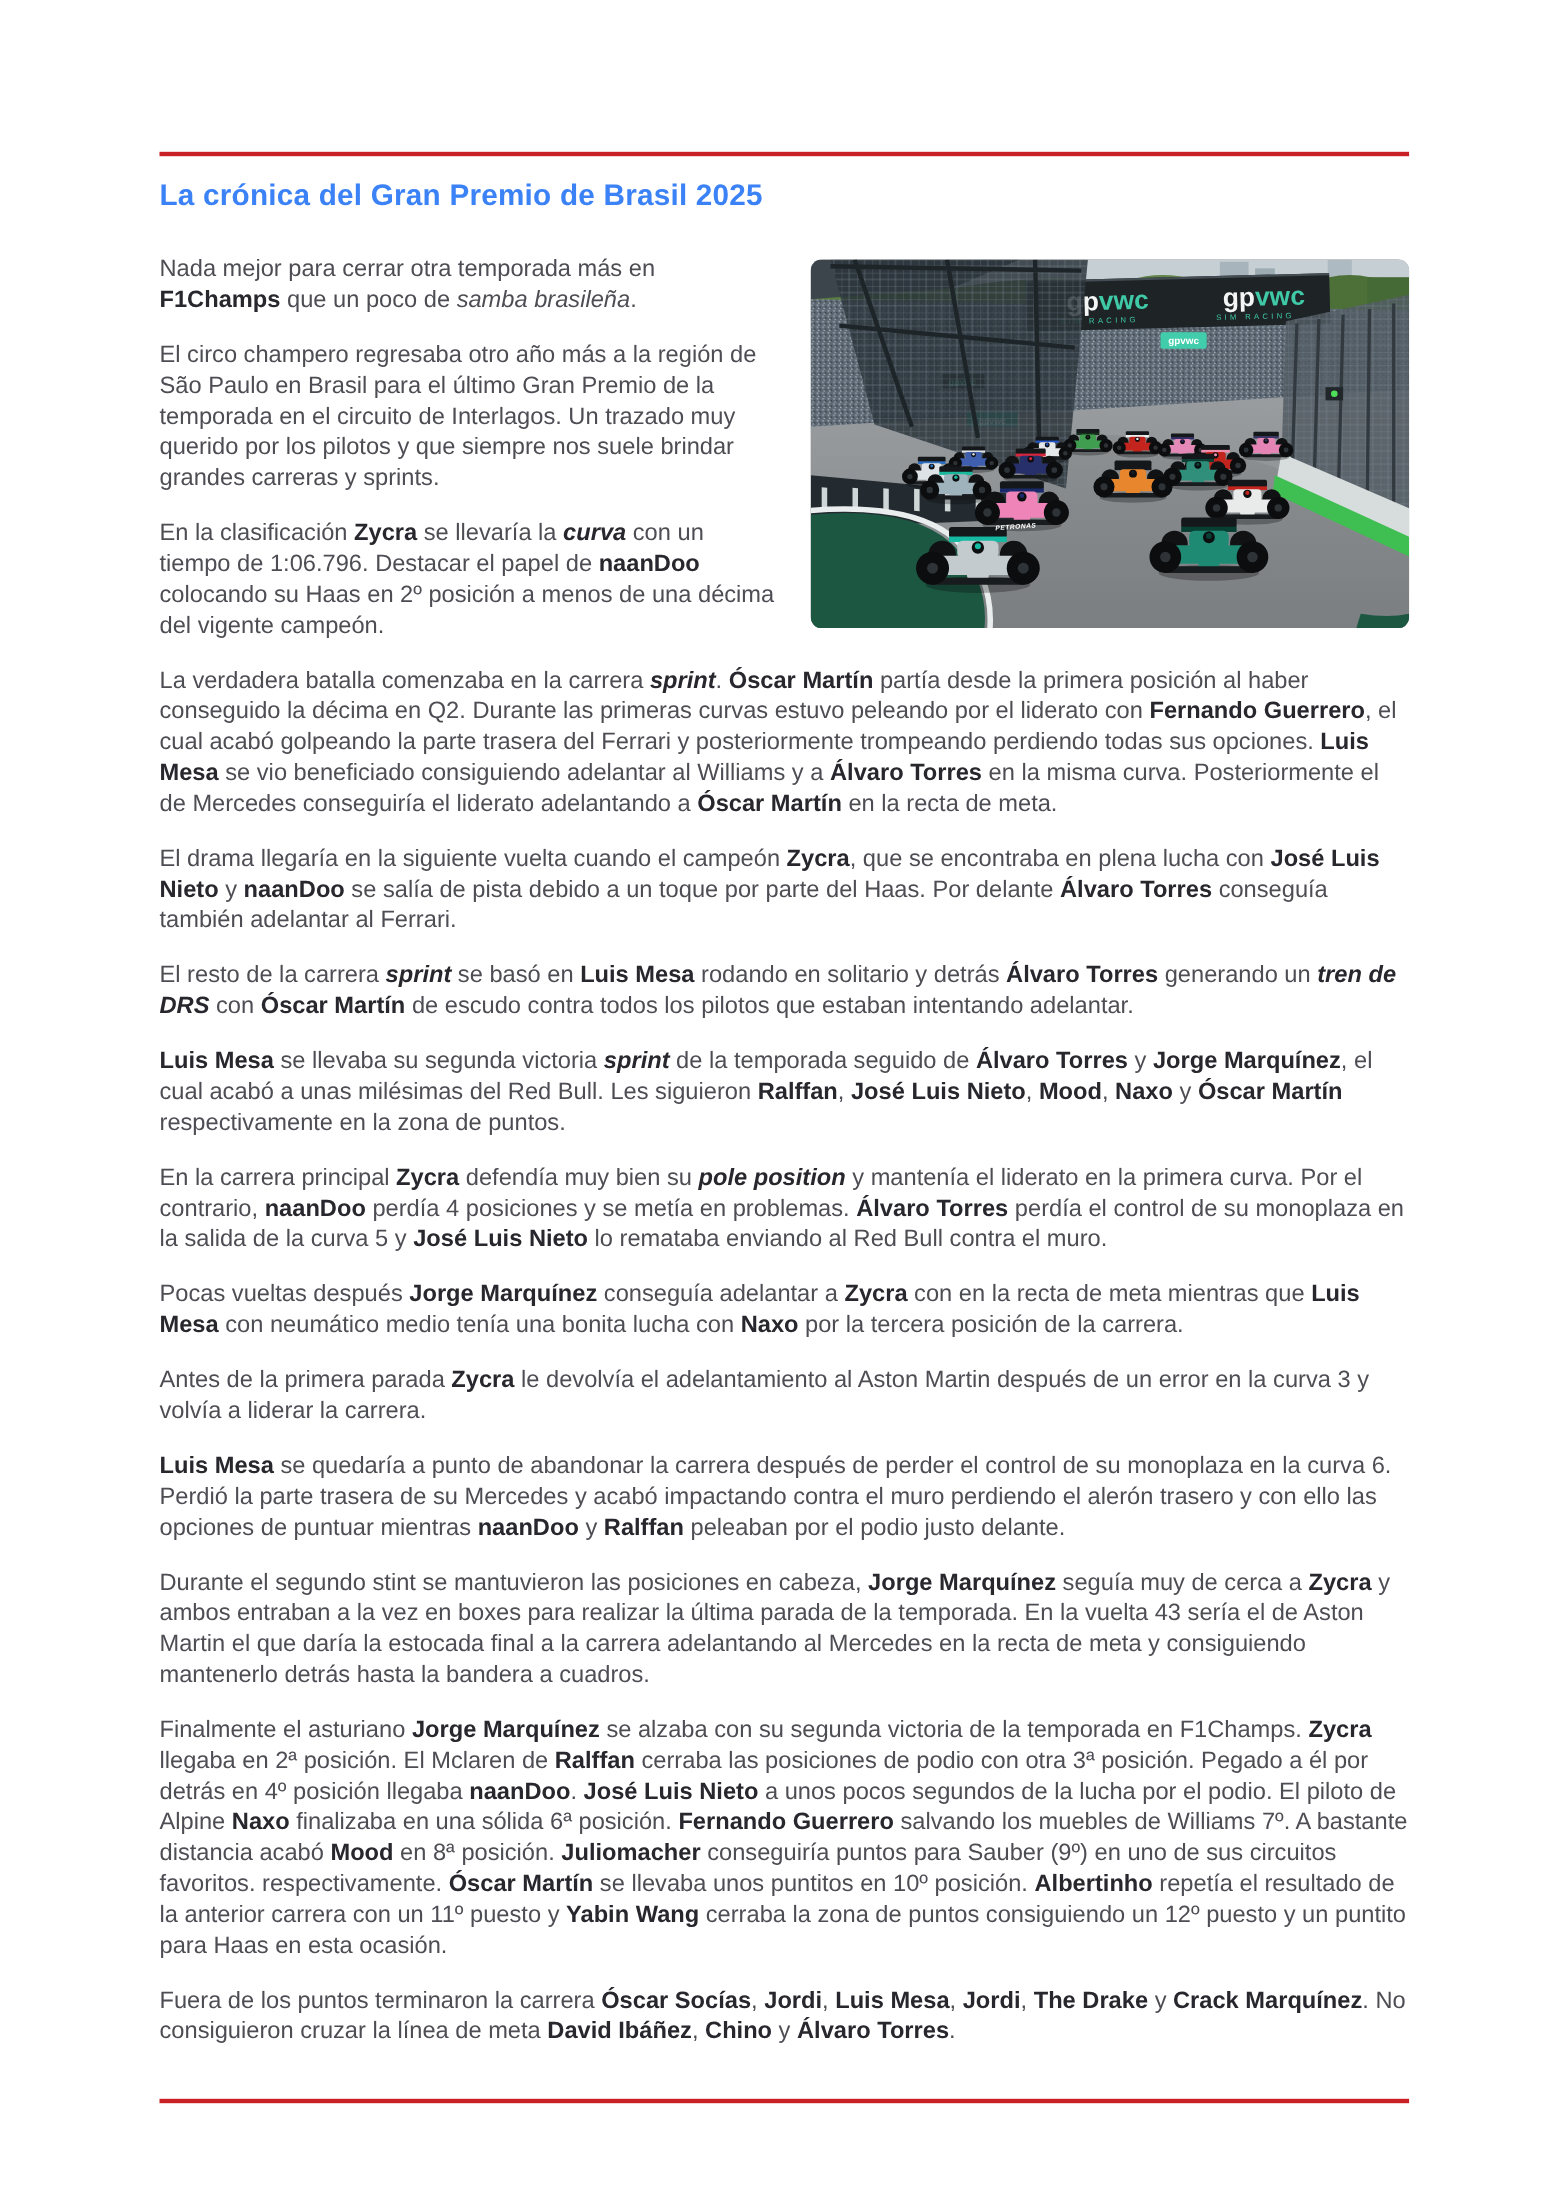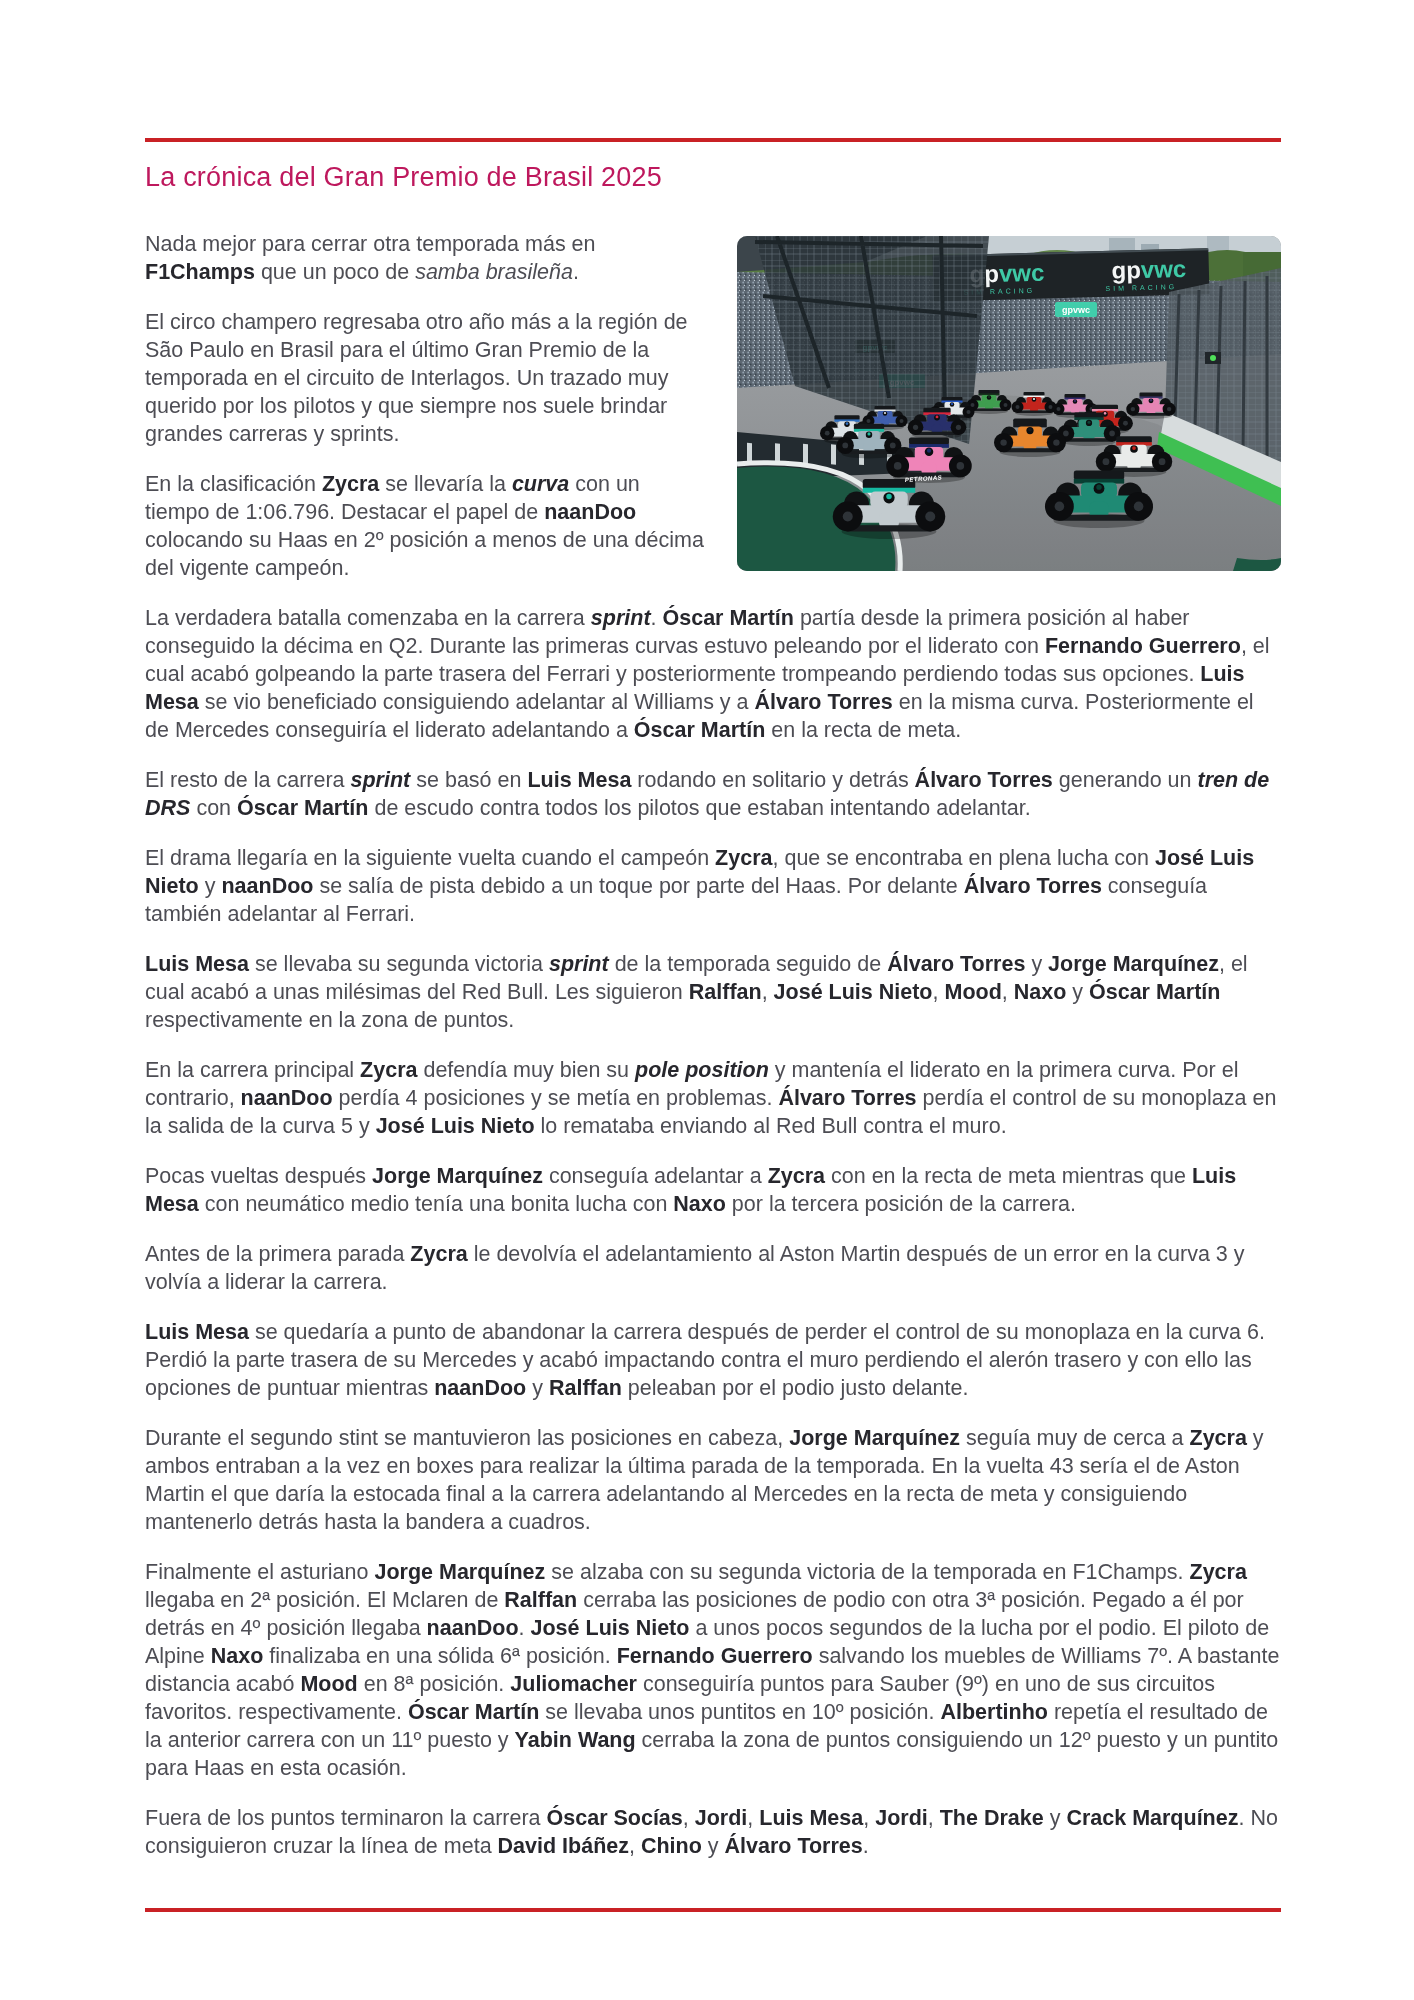--- a/index.html
+++ b/index.html
@@ -5,22 +5,22 @@
   html,body{margin:0;padding:0;background:#ffffff;}
   .page{
     position:relative;width:1414px;height:2000px;background:#ffffff;
     font-family:"Liberation Sans",sans-serif;overflow:hidden;
   }
   .rule{position:absolute;left:145px;width:1136px;height:4px;background:#c92125;}
   .rule-top{top:138px;}
   .rule-bottom{top:1908px;}
   .article{position:absolute;left:145px;top:160px;width:1136px;color:#4d4d54;}
   .article h1{
-    margin:0 0 36px 0;font-size:27px;line-height:34px;font-weight:400;
-    color:#be185d;letter-spacing:.2px;
+    margin:0 0 36px 0;font-size:27px;line-height:34px;font-weight:700;
+    color:#3b82f6;letter-spacing:.2px;
   }
   figure.photo{
     float:right;width:544px;height:335px;margin:6px 0 30px 32px;padding:0;
     border-radius:10px;overflow:hidden;background:#8d9193;
   }
   figure.photo svg{display:block;}
   .article p{margin:0 0 22px 0;font-size:21.5px;line-height:28px;}
   .article strong{color:#27272d;font-weight:700;}
   .article em{}
 </style>
@@ -411,22 +411,22 @@
 
         <text x="168" y="246" font-family="Liberation Sans, sans-serif" font-size="6" font-weight="bold" font-style="italic" letter-spacing="0.5" fill="#ffffff" transform="rotate(-4 168 246)">PETRONAS</text>
       </svg>
     </figure>
 
     <div id="paragraphs">
         <p>Nada mejor para cerrar otra temporada más en <strong>F1Champs</strong> que un poco de <em>samba brasileña</em>.</p>
         <p>El circo champero regresaba otro año más a la región de São Paulo en Brasil para el último Gran Premio de la temporada en el circuito de Interlagos. Un trazado muy querido por los pilotos y que siempre nos suele brindar grandes carreras y sprints.</p>
         <p>En la clasificación <strong>Zycra</strong> se llevaría la <strong><em>curva</em></strong> con un tiempo de 1:06.796. Destacar el papel de <strong>naanDoo</strong> colocando su Haas en 2º posición a menos de una décima del vigente campeón.</p>
         <p>La verdadera batalla comenzaba en la carrera <strong><em>sprint</em></strong>. <strong>Óscar Martín</strong> partía desde la primera posición al haber conseguido la décima en Q2. Durante las primeras curvas estuvo peleando por el liderato con <strong>Fernando Guerrero</strong>, el cual acabó golpeando la parte trasera del Ferrari y posteriormente trompeando perdiendo todas sus opciones. <strong>Luis Mesa</strong> se vio beneficiado consiguiendo adelantar al Williams y a <strong>Álvaro Torres</strong> en la misma curva. Posteriormente el de Mercedes conseguiría el liderato adelantando a <strong>Óscar Martín</strong> en la recta de meta.</p>
+        <p>El drama llegaría en la siguiente vuelta cuando el campeón <strong>Zycra</strong>, que se encontraba en plena lucha con <strong>José Luis Nieto</strong> y <strong>naanDoo</strong> se salía de pista debido a un toque por parte del Haas. Por delante <strong>Álvaro Torres</strong> conseguía también adelantar al Ferrari.</p>
         <p>El resto de la carrera <strong><em>sprint</em></strong> se basó en <strong>Luis Mesa</strong> rodando en solitario y detrás <strong>Álvaro Torres</strong> generando un <strong><em>tren de DRS</em></strong> con <strong>Óscar Martín</strong> de escudo contra todos los pilotos que estaban intentando adelantar.</p>
-        <p>El drama llegaría en la siguiente vuelta cuando el campeón <strong>Zycra</strong>, que se encontraba en plena lucha con <strong>José Luis Nieto</strong> y <strong>naanDoo</strong> se salía de pista debido a un toque por parte del Haas. Por delante <strong>Álvaro Torres</strong> conseguía también adelantar al Ferrari.</p>
         <p><strong>Luis Mesa</strong> se llevaba su segunda victoria <strong><em>sprint</em></strong> de la temporada seguido de <strong>Álvaro Torres</strong> y <strong>Jorge Marquínez</strong>, el cual acabó a unas milésimas del Red Bull. Les siguieron <strong>Ralffan</strong>, <strong>José Luis Nieto</strong>, <strong>Mood</strong>, <strong>Naxo</strong> y <strong>Óscar Martín</strong> respectivamente en la zona de puntos.</p>
         <p>En la carrera principal <strong>Zycra</strong> defendía muy bien su <strong><em>pole position</em></strong> y mantenía el liderato en la primera curva. Por el contrario, <strong>naanDoo</strong> perdía 4 posiciones y se metía en problemas. <strong>Álvaro Torres</strong> perdía el control de su monoplaza en la salida de la curva 5 y <strong>José Luis Nieto</strong> lo remataba enviando al Red Bull contra el muro.</p>
         <p>Pocas vueltas después <strong>Jorge Marquínez</strong> conseguía adelantar a <strong>Zycra</strong> con en la recta de meta mientras que <strong>Luis Mesa</strong> con neumático medio tenía una bonita lucha con <strong>Naxo</strong> por la tercera posición de la carrera.</p>
         <p>Antes de la primera parada <strong>Zycra</strong> le devolvía el adelantamiento al Aston Martin después de un error en la curva 3 y volvía a liderar la carrera.</p>
         <p><strong>Luis Mesa</strong> se quedaría a punto de abandonar la carrera después de perder el control de su monoplaza en la curva 6. Perdió la parte trasera de su Mercedes y acabó impactando contra el muro perdiendo el alerón trasero y con ello las opciones de puntuar mientras <strong>naanDoo</strong> y <strong>Ralffan</strong> peleaban por el podio justo delante.</p>
         <p>Durante el segundo stint se mantuvieron las posiciones en cabeza, <strong>Jorge Marquínez</strong> seguía muy de cerca a <strong>Zycra</strong> y ambos entraban a la vez en boxes para realizar la última parada de la temporada. En la vuelta 43 sería el de Aston Martin el que daría la estocada final a la carrera adelantando al Mercedes en la recta de meta y consiguiendo mantenerlo detrás hasta la bandera a cuadros.</p>
         <p>Finalmente el asturiano <strong>Jorge Marquínez</strong> se alzaba con su segunda victoria de la temporada en F1Champs. <strong>Zycra</strong> llegaba en 2ª posición. El Mclaren de <strong>Ralffan</strong> cerraba las posiciones de podio con otra 3ª posición. Pegado a él por detrás en 4º posición llegaba <strong>naanDoo</strong>. <strong>José Luis Nieto</strong> a unos pocos segundos de la lucha por el podio. El piloto de Alpine <strong>Naxo</strong> finalizaba en una sólida 6ª posición. <strong>Fernando Guerrero</strong> salvando los muebles de Williams 7º. A bastante distancia acabó <strong>Mood</strong> en 8ª posición. <strong>Juliomacher</strong> conseguiría puntos para Sauber (9º) en uno de sus circuitos favoritos. respectivamente. <strong>Óscar Martín</strong> se llevaba unos puntitos en 10º posición. <strong>Albertinho</strong> repetía el resultado de la anterior carrera con un 11º puesto y <strong>Yabin Wang</strong> cerraba la zona de puntos consiguiendo un 12º puesto y un puntito para Haas en esta ocasión.</p>
         <p>Fuera de los puntos terminaron la carrera <strong>Óscar Socías</strong>, <strong>Jordi</strong>, <strong>Luis Mesa</strong>, <strong>Jordi</strong>, <strong>The Drake</strong> y <strong>Crack Marquínez</strong>. No consiguieron cruzar la línea de meta <strong>David Ibáñez</strong>, <strong>Chino</strong> y <strong>Álvaro Torres</strong>.</p>
       </div>
   </div>

